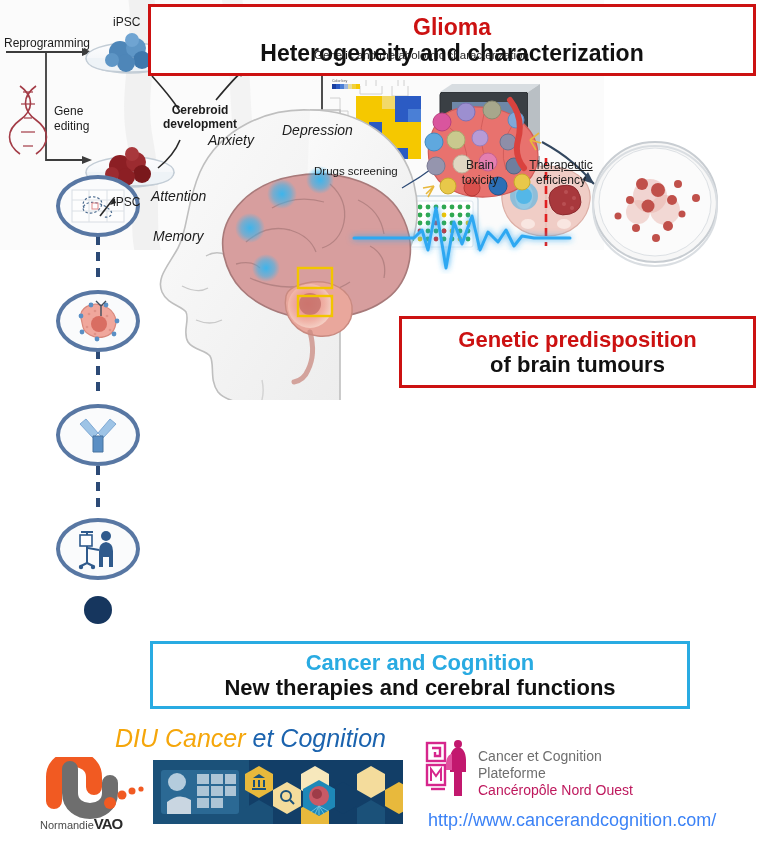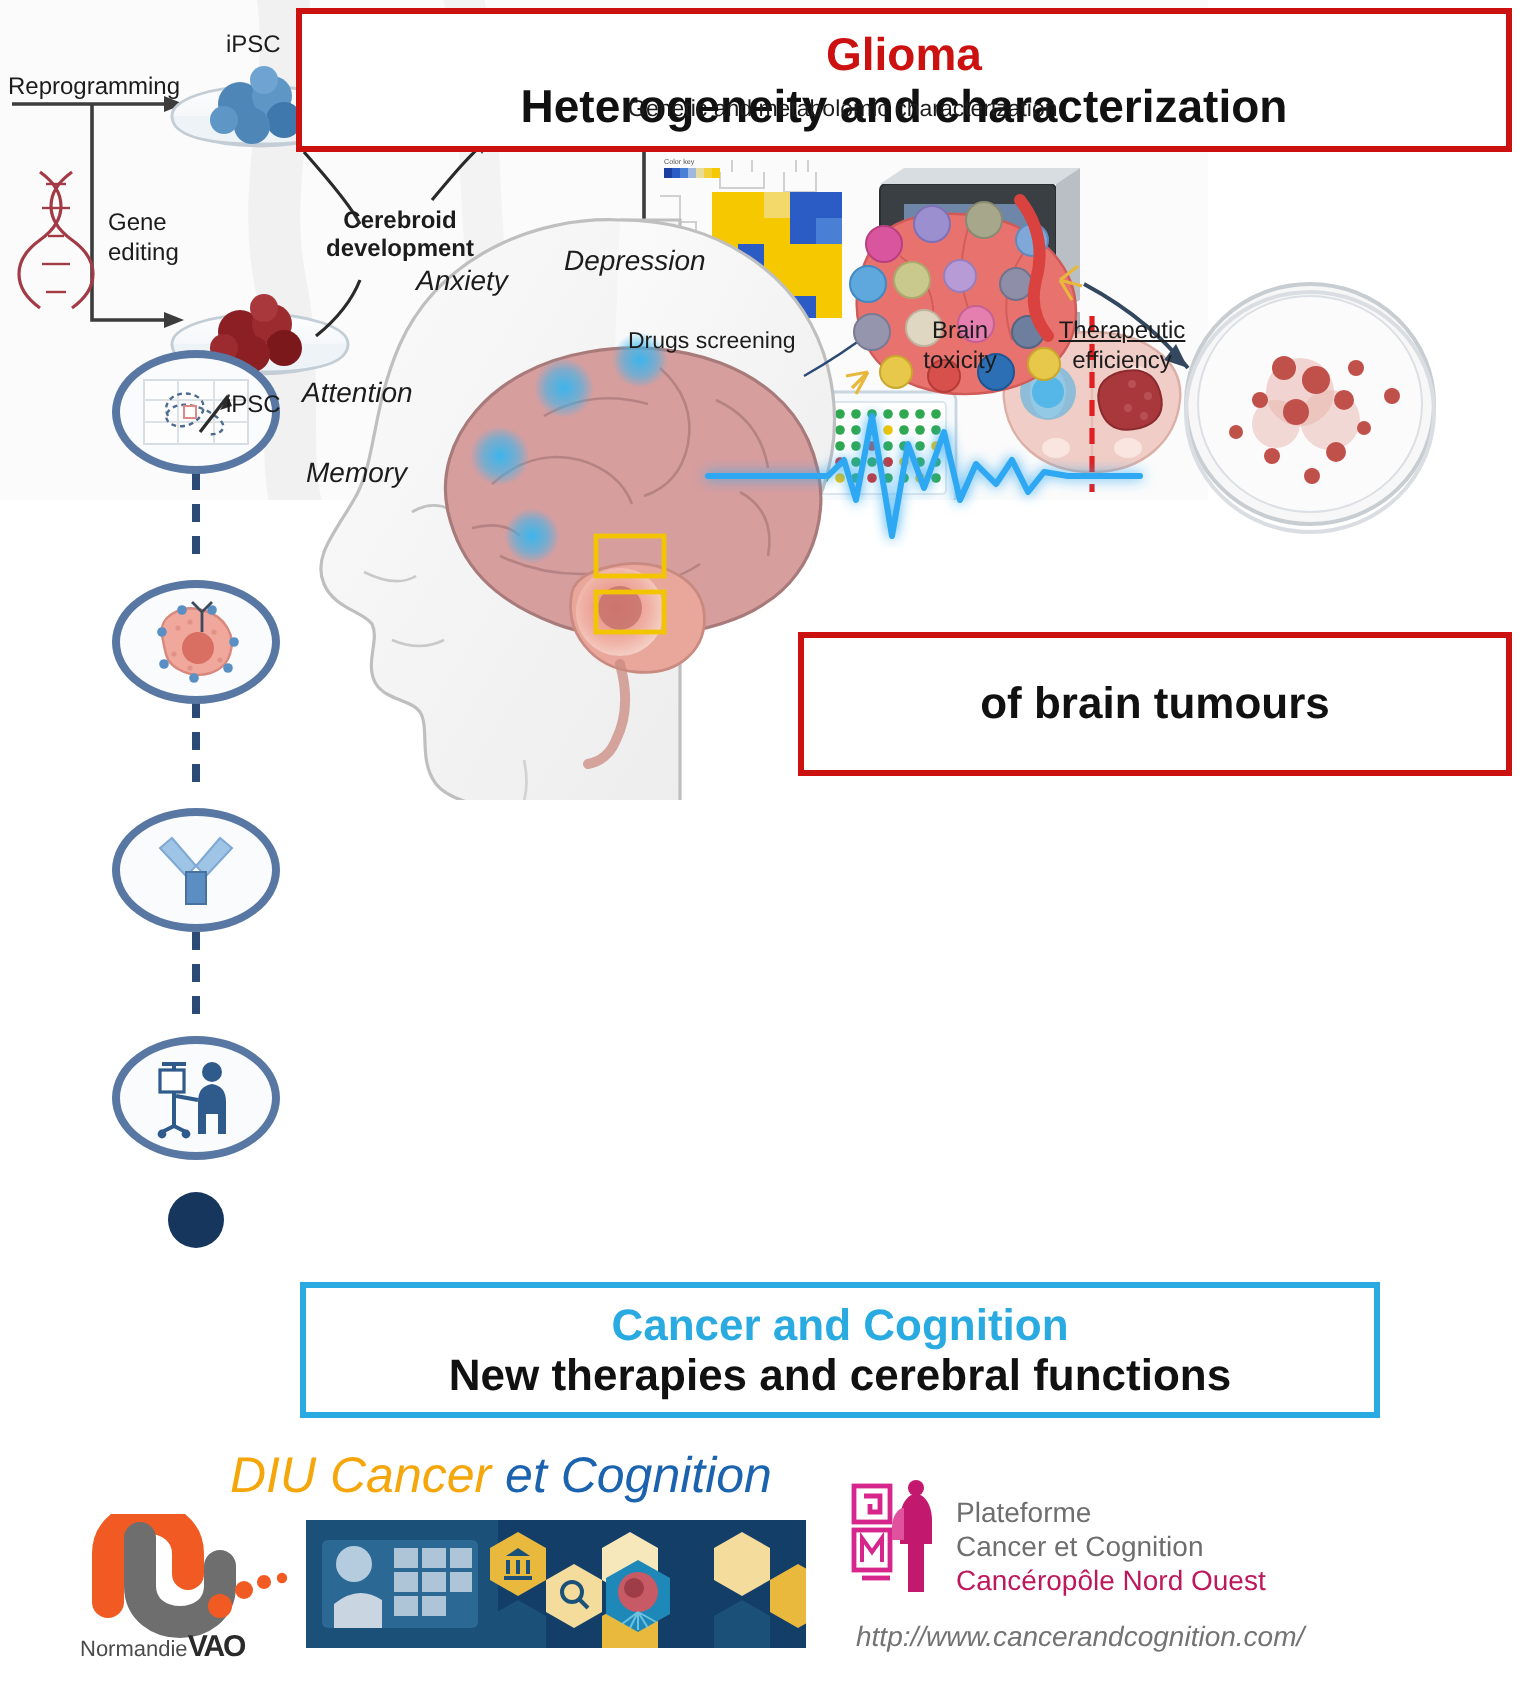--- a/index.html
+++ b/index.html
@@ -56,22 +56,22 @@
 
   #banner-strip{position:absolute;left:153px;top:760px;width:250px;height:64px;
                 background:linear-gradient(100deg,#123E67 0%,#1A5C8A 22%,#E8B93C 48%,#F2D98A 70%,#1D5F8E 100%);
                 overflow:hidden;}
 
   #plateforme-logo{position:absolute;left:424px;top:740px;width:46px;height:62px;}
   #plateforme-text{position:absolute;left:478px;top:748px;line-height:1.22;}
   #plateforme-text .pt{font-size:14px;color:#6E6E6E;}
   #plateforme-text .pm{font-size:14px;color:#be185d;}
 
-  #site-url{position:absolute;left:428px;top:810px;font-size:14px;font-style:italic;
-            color:#737373;white-space:nowrap;}
+  #site-url{position:absolute;left:428px;top:810px;font-size:18px;
+            color:#3b82f6;white-space:nowrap;}
 </style>
 </head>
 <body>
 
 <div class="banner" id="glioma-banner">
   <div class="l1">Glioma</div>
   <div class="l2">Heterogeneity and characterization</div>
 </div>
 
 <div class="abs" id="brain-scene" style="left:10px;top:80px;width:682px;height:320px;">
@@ -226,20 +226,21 @@
   </svg>
 
   
   <div class="sci-label" style="left:198px;top:52px;">Anxiety</div>
   <div class="sci-label" style="left:272px;top:42px;">Depression</div>
   <div class="sci-label" style="left:141px;top:108px;">Attention</div>
   <div class="sci-label" style="left:143px;top:148px;">Memory</div>
 </div>
 
 <div class="banner" id="genetic-banner">
+  <div class="l1">Genetic predisposition</div>
   <div class="l2">of brain tumours</div>
 </div>
 
 <div class="abs" style="left:0;top:0;width:150px;height:640px;">
   <div class="rail-dash" style="top:236px;height:48px;"></div>
   <div class="rail-dash" style="top:350px;height:48px;"></div>
   <div class="rail-dash" style="top:466px;height:48px;"></div>
 
   <div class="rail-node" style="left:56px;top:175px;">
     <svg width="56" height="40" viewBox="0 0 56 40">
@@ -677,18 +678,18 @@
       <path d="M7 41 l0 -12 l5 7 l5 -7 l0 12" stroke-width="2"></path>
       <path d="M7 49 h14"></path>
     </g>
     <path d="M26 20 C26 12 30 7 34 7 C38 7 42 12 42 20 L42 32 L38 32 L38 56 L30 56 L30 32 L26 32 Z" fill="#C2186E"></path>
     <circle cx="34" cy="4" r="4" fill="#C2186E"></circle>
     <path d="M22 24 C22 18 25 14 28 14 L28 30 L22 30 Z" fill="#E0529E"></path>
   </svg>
 </div>
 
 <div id="plateforme-text">
+  <div class="pt">Cancer et Cognition</div>
   <div class="pt">Plateforme</div>
-  <div class="pt">Cancer et Cognition</div>
   <div class="pm">Cancéropôle Nord Ouest</div>
 </div>
 
 <div id="site-url">http://www.cancerandcognition.com/</div>
 
 </body></html>

